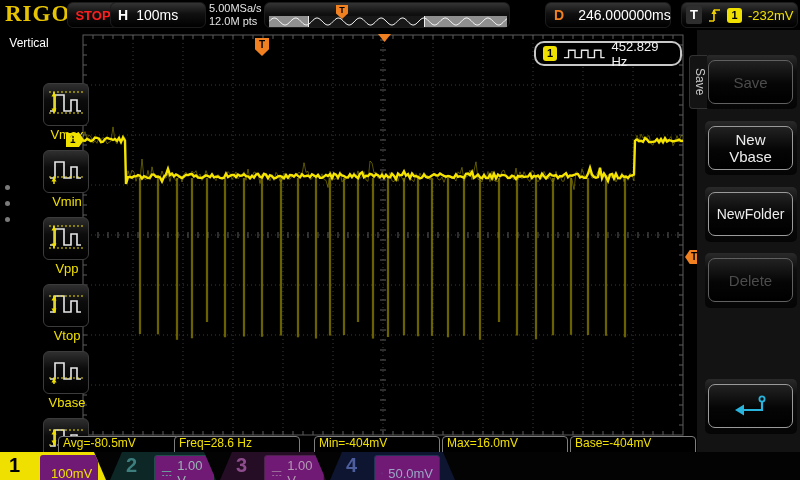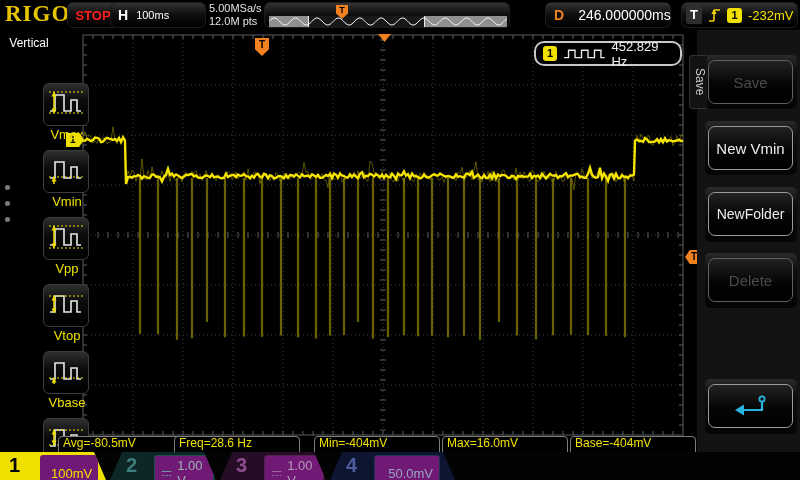--- a/index.html
+++ b/index.html
@@ -8,21 +8,21 @@
   
   #topbar{position:absolute;left:0;top:0;width:800px;height:30px;background:#000;z-index:30;}
   .panel{position:absolute;background:linear-gradient(180deg,#343434,#101010 45%,#000);
     border:1px solid #1c1c1c;border-radius:6px;box-sizing:border-box;display:flex;align-items:center;}
   #logo{position:absolute;left:5px;top:1px;font-family:"Liberation Serif",serif;font-weight:bold;
     font-size:23px;color:#e8c400;letter-spacing:1px;}
   #stop-panel{left:67px;top:2px;width:52px;height:26px;justify-content:center;}
   #stop-panel span{color:#ff1e1e;font-weight:bold;font-size:13px;}
   #h-panel{left:110px;top:2px;width:96px;height:26px;gap:8px;padding-left:7px;}
   #h-panel .hlab{color:#fff;font-weight:bold;font-size:14px;}
-  #h-panel .tb{color:#fff;font-size:11px;}
+  #h-panel .tb{color:#fff;font-size:14px;}
   #acq{position:absolute;left:209px;top:2px;color:#e4e4e4;font-size:11px;line-height:13px;}
   #preview-panel{left:264px;top:2px;width:246px;height:26px;}
   #pv-strip{position:absolute;left:4px;top:13px;width:238px;height:11px;background:#8f8f8f;}
   #pv-window{position:absolute;left:39px;top:0;width:115px;height:11px;background:#181818;
     border-left:1px solid #eee;border-right:1px solid #eee;}
   #pv-squiggle{position:absolute;left:0;top:0;}
   #pv-tmark{position:absolute;left:71px;top:2px;width:12px;height:14px;background:#f08020;
     clip-path:polygon(0 0,100% 0,100% 60%,50% 100%,0 60%);color:#000;font-size:9px;font-weight:bold;
     text-align:center;line-height:11px;z-index:3;}
   #d-panel{left:545px;top:2px;width:126px;height:26px;gap:14px;padding-left:8px;}
@@ -611,21 +611,21 @@
         </div>
       <div class="meas-label">Vamp</div>
     </div>
   </div>
 
   <div id="menu-tab">Save</div>
   <div id="right-menu">
     <div class="key-slot" style="top:25px;height:54px"></div>
     <button class="menu-btn disabled" style="top:30px">Save</button>
     <div class="key-slot" style="top:91px;height:54px"></div>
-    <button class="menu-btn" style="top:96px">New Vmin</button>
+    <button class="menu-btn" style="top:96px">New Vbase</button>
     <div class="key-slot" style="top:157px;height:55px"></div>
     <button class="menu-btn" style="top:162px;font-size:14px">NewFolder</button>
     <div class="key-slot" style="top:223px;height:55px"></div>
     <button class="menu-btn disabled" style="top:228px">Delete</button>
     <div class="key-slot" style="top:349px;height:55px"></div>
     <button class="menu-btn" style="top:354px">
       <svg width="38" height="26" viewBox="0 0 38 26">
         <circle cx="30" cy="6" r="2.6" fill="none" stroke="#28b4dc" stroke-width="1.8"></circle>
         <path d="M30,9 V17 H11" fill="none" stroke="#28b4dc" stroke-width="2.2"></path>
         <path d="M12,11.5 L3,17 L12,22.5 z" fill="#28b4dc"></path>

